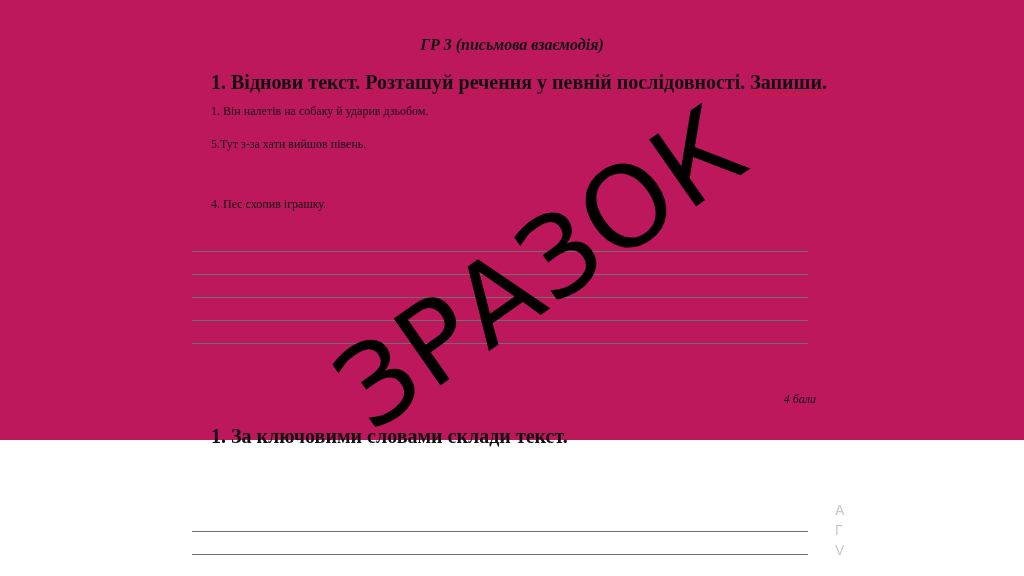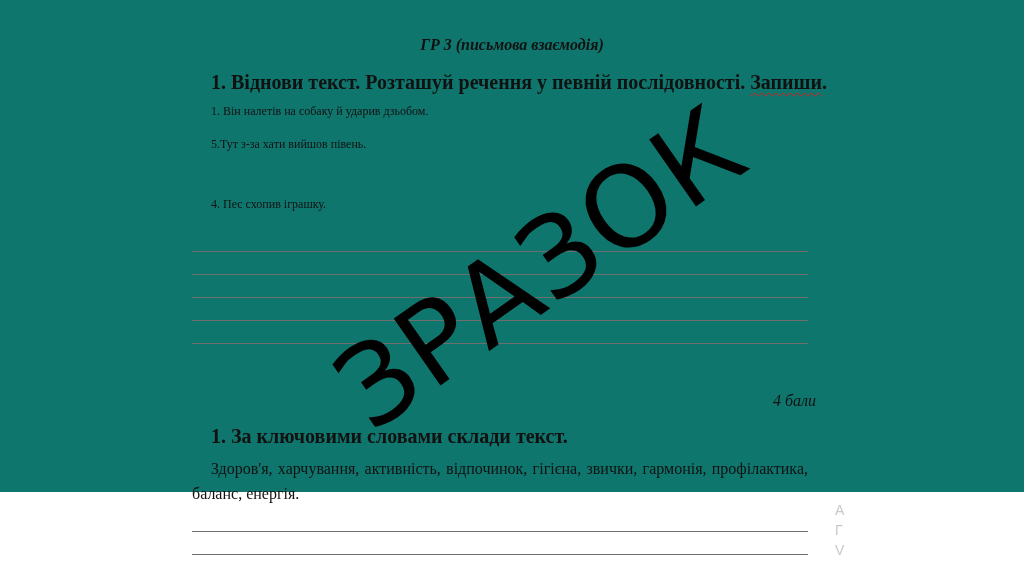--- a/index.html
+++ b/index.html
@@ -6,22 +6,22 @@
       margin: 0;
       padding: 0;
       width: 1024px;
       height: 576px;
       background: #ffffff;
       overflow: hidden;
     }
     .page {
       position: relative;
       width: 1024px;
-      height: 492px;
-      background: #0f766e;
+      height: 440px;
+      background: #be185d;
       font-family: "Liberation Serif", "DejaVu Serif", serif;
       color: #111111;
     }
     .title {
       position: absolute;
       left: 0;
       width: 1024px;
       top: 36px;
       text-align: center;
       font-size: 16px;
@@ -52,21 +52,21 @@
       position: absolute;
       left: 192px;
       width: 616px;
       height: 0;
       border-top: 1.5px solid #6e6e6e;
     }
     .score {
       position: absolute;
       right: 208px;
       top: 392px;
-      font-size: 16px;
+      font-size: 12px;
       font-style: italic;
     }
     .keywords {
       position: absolute;
       left: 192px;
       top: 456px;
       width: 616px;
       font-size: 16px;
       line-height: 25px;
       text-align: justify;
@@ -113,21 +113,20 @@
   <div class="rule" style="top:251px;"></div>
   <div class="rule" style="top:274px;"></div>
   <div class="rule" style="top:297px;"></div>
   <div class="rule" style="top:320px;"></div>
   <div class="rule" style="top:343px;"></div>
 
   <div class="score">4 бали</div>
 
   <div class="task-heading task2-heading">1. За ключовими словами склади текст.</div>
 
-  <div class="keywords">Здоров'я, харчування, активність, відпочинок, гігієна, звички, гармонія, профілактика, баланс, енергія.</div>
 
   <div class="rule" style="top:531px;"></div>
   <div class="rule" style="top:554px;"></div>
 
   <div class="watermark">ЗРАЗОК</div>
 
   <div class="side-faint">
     <span>А</span>
     <span>Г</span>
     <span>V</span>

